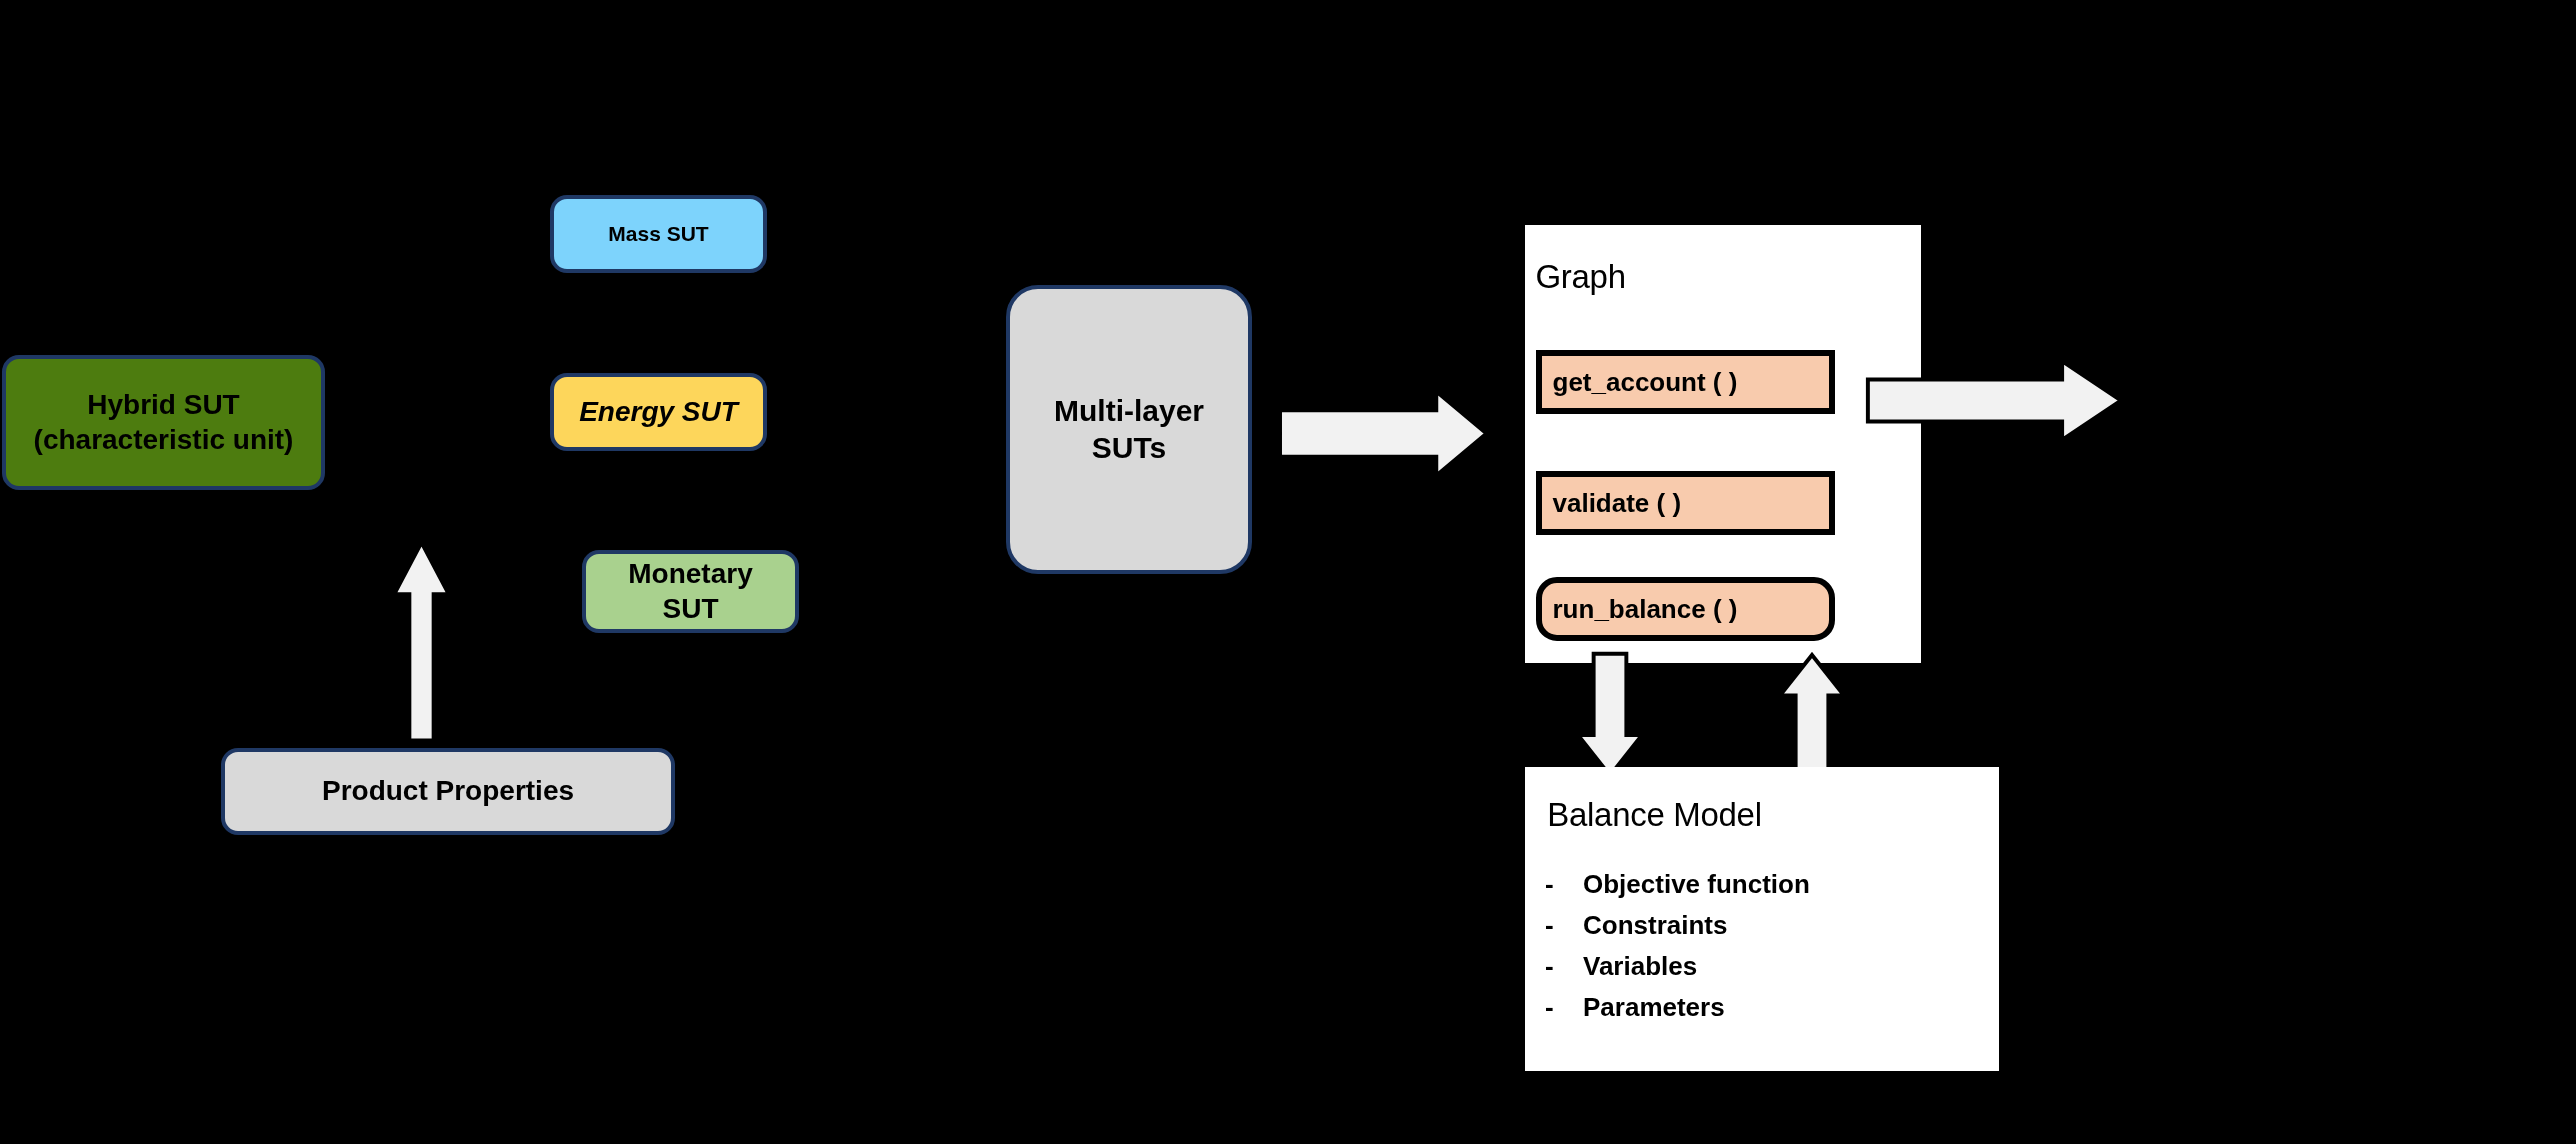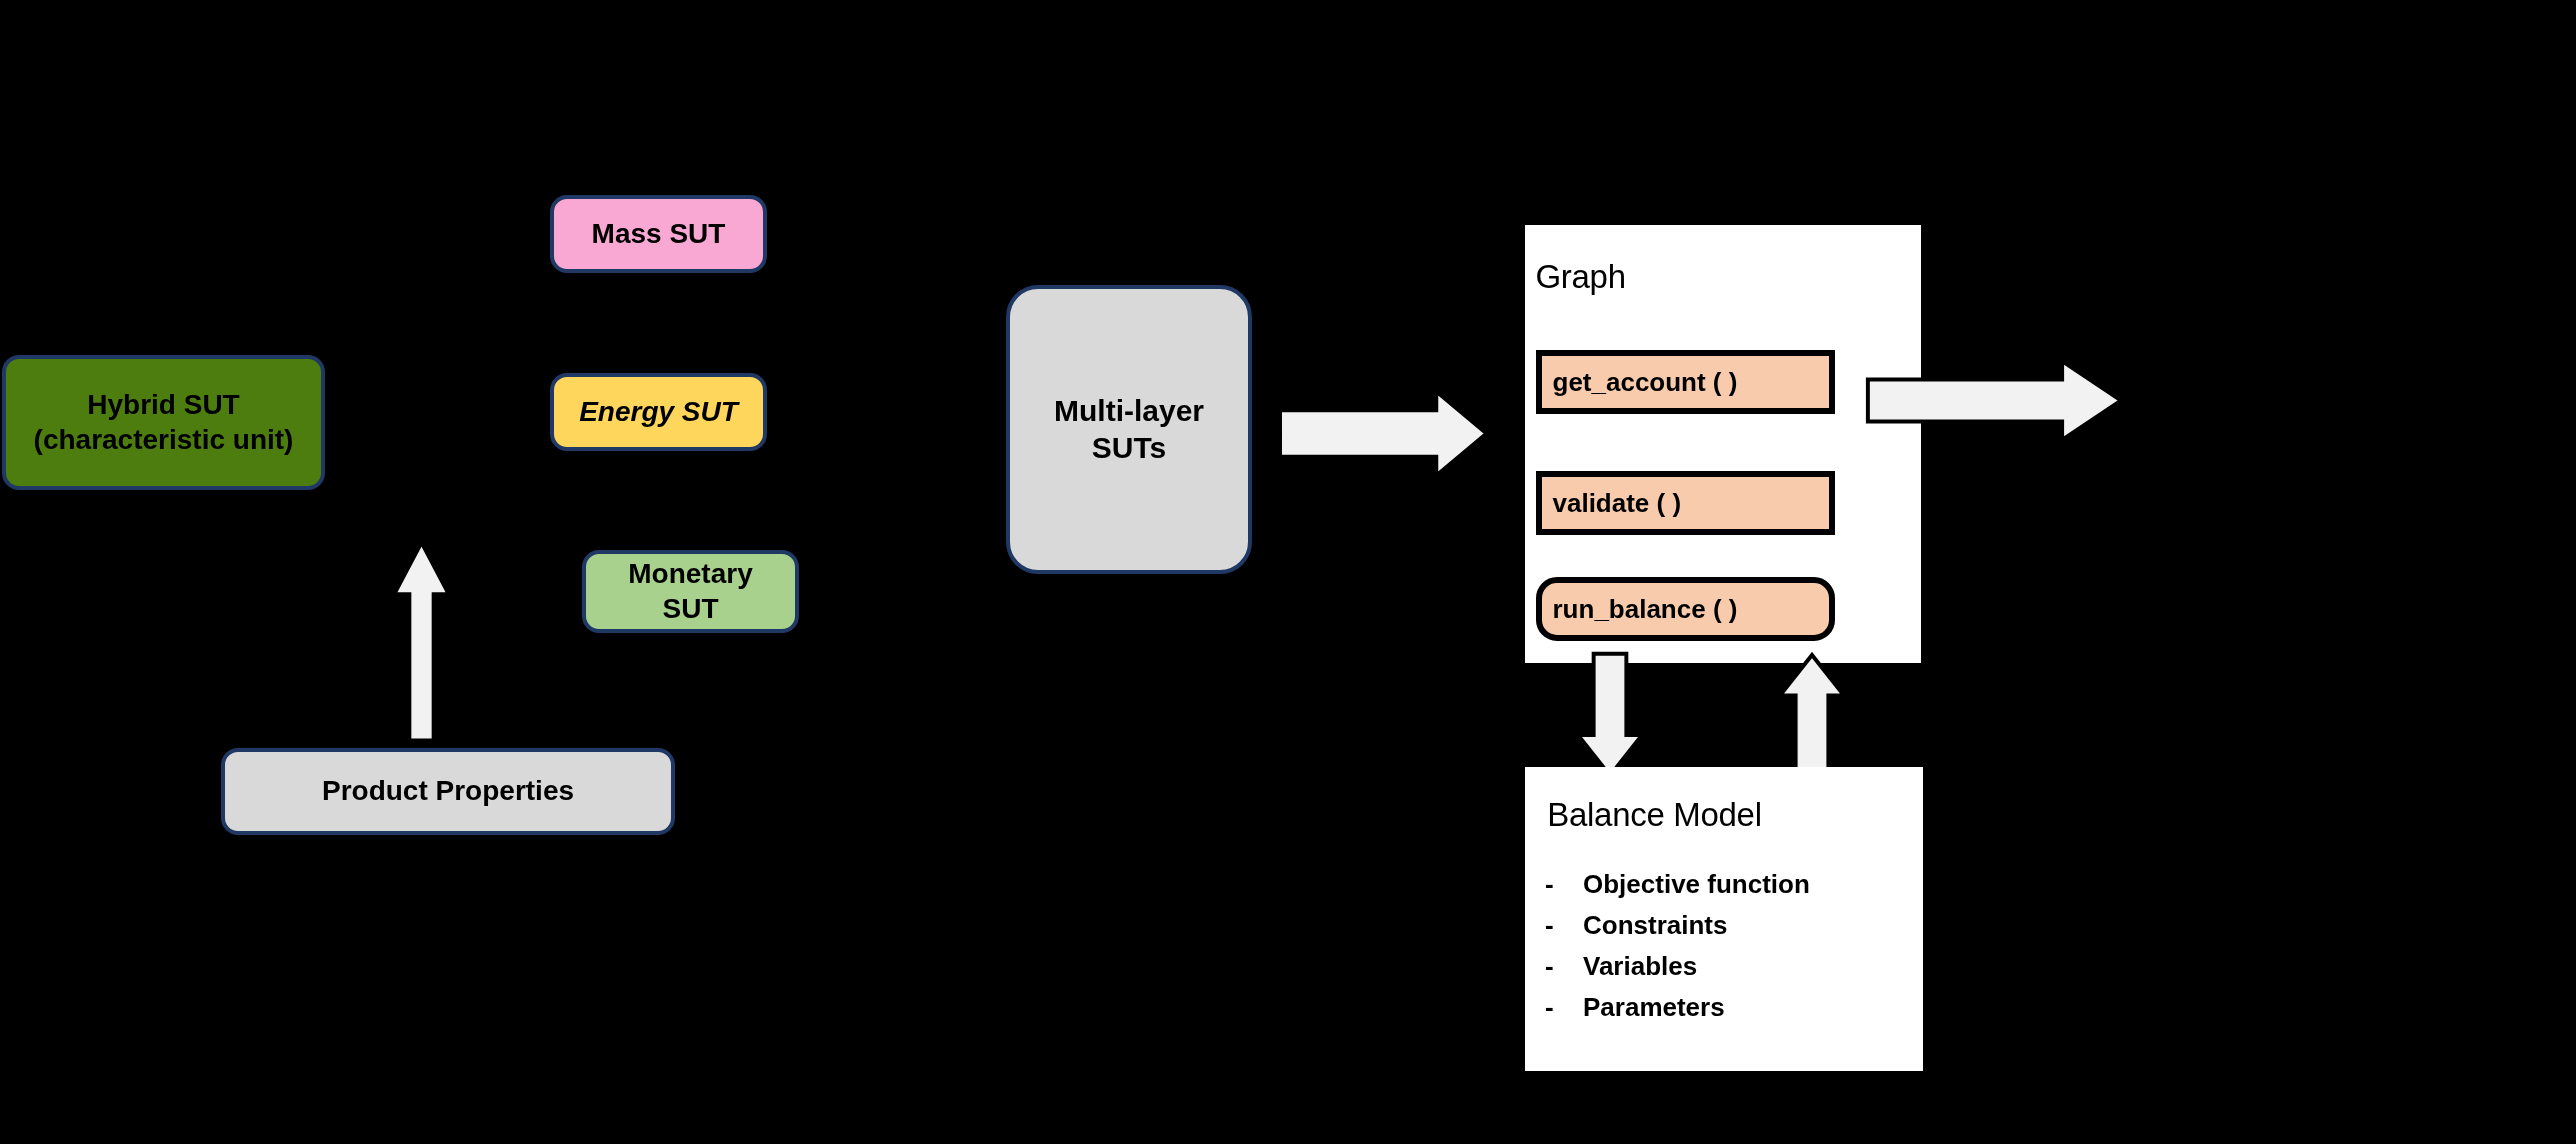--- a/index.html
+++ b/index.html
@@ -32,22 +32,22 @@
     padding: 2.6px 6.6px;
   }
 
   #hybrid-sut {
     left: 2px;  top: 355px;  width: 323px; height: 135px;
     background: #4d7c0f;
     font-size: 28px;
   }
   #mass-sut {
     left: 550px; top: 195px; width: 217px; height: 78px;
-    background: #f9a8d4;
-    font-size: 28px;
+    background: #7dd3fc;
+    font-size: 21px;
   }
   #energy-sut {
     left: 550px; top: 373px; width: 217px; height: 78px;
     background: #FDD65B;
     font-size: 28px;
     font-style: italic;
   }
   #monetary-sut {
     left: 582px; top: 550px; width: 217px; height: 83px;
     background: #A9D18E;
@@ -69,21 +69,21 @@
   .panel {
     position: absolute;
     box-sizing: border-box;
     background: #FFFFFF;
     color: #000000;
   }
   #graph-panel {
     left: 1525px; top: 225px; width: 396px; height: 438px;
   }
   #balance-panel {
-    left: 1525px; top: 767px; width: 398px; height: 304px;
+    left: 1525px; top: 767px; width: 474px; height: 304px;
   }
   .panel-title {
     position: absolute;
     font-size: 33px;
     font-weight: normal;
     letter-spacing: -0.3px;
   }
   #graph-title  { left: 10.5px; top: 33px; }
   #balance-title{ left: 22.3px; top: 29px; }
 

